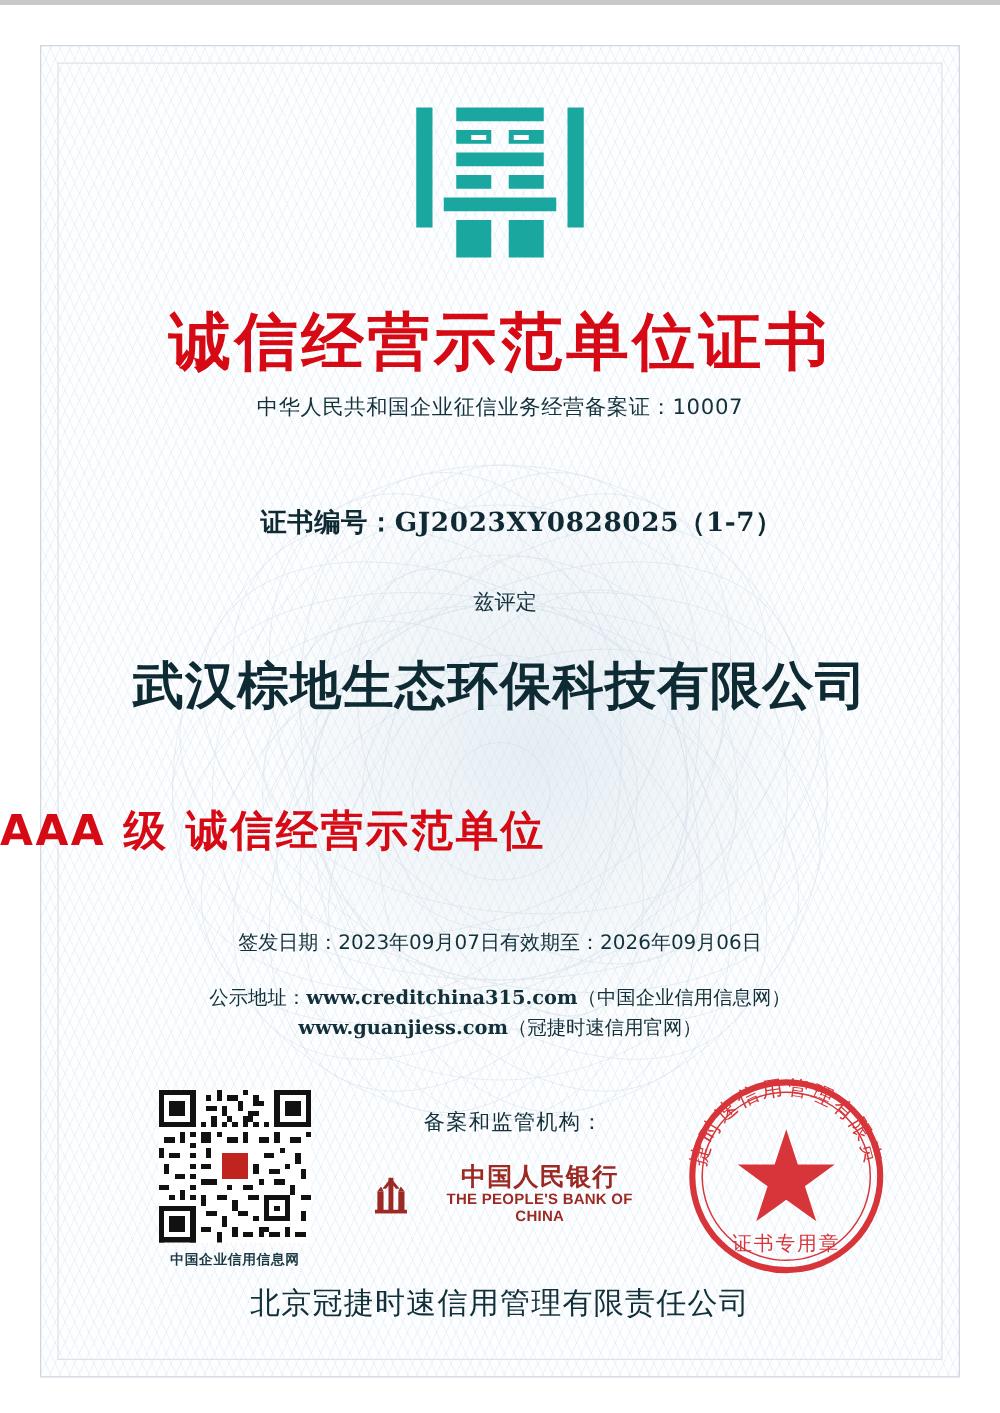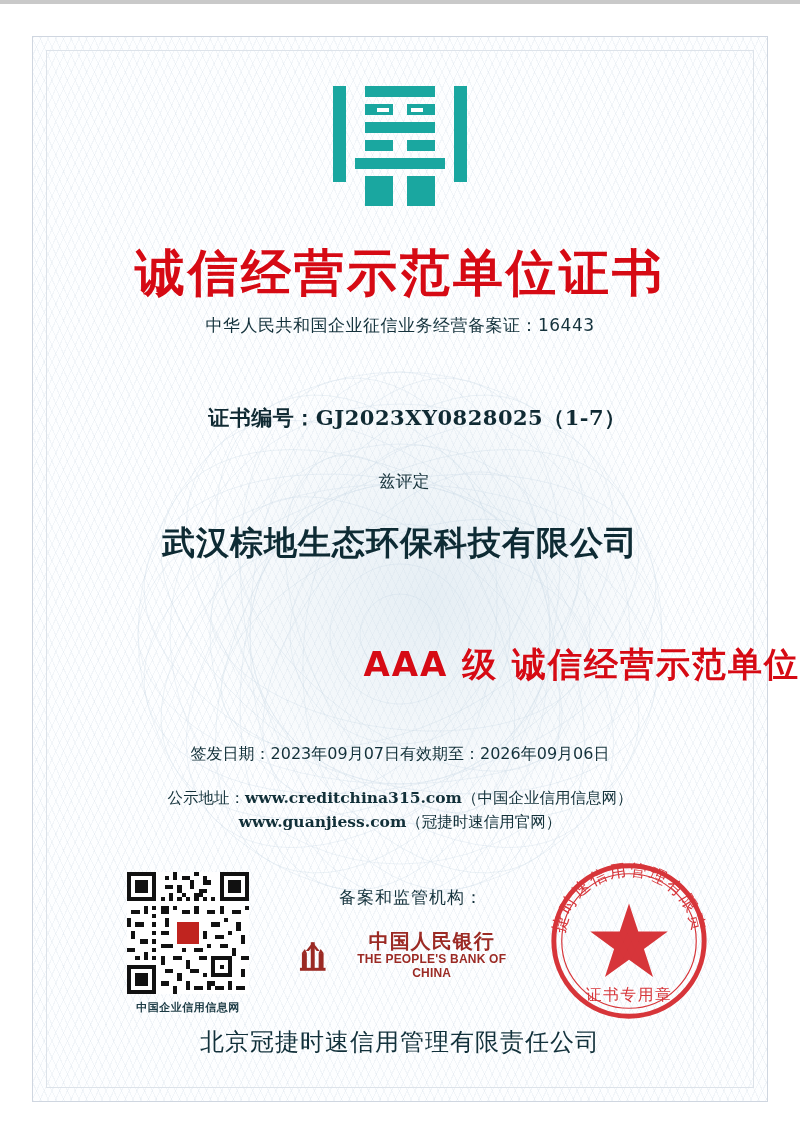--- a/index.html
+++ b/index.html
@@ -117,29 +117,29 @@
     color: #16323b;
     padding-left: 8px;
   }
   .company {
     position: absolute;
     left: 0; right: 0;
     top: 517px;
     text-align: center;
     font-family: "DejaVu Sans", "Liberation Sans", sans-serif;
     font-weight: bold;
-    font-size: 33px;
+    font-size: 41px;
     color: #0e2b34;
     letter-spacing: 1px;
   }
   .grade {
     position: absolute;
     left: 0; right: 0;
     top: 638px;
-    text-align: right;
+    text-align: left;
     font-family: "DejaVu Sans", "Liberation Sans", sans-serif;
     font-weight: bold;
     font-size: 34px;
     color: #d60a14;
     letter-spacing: 2px;
   }
 
   
   .dates {
     position: absolute;
@@ -302,21 +302,21 @@
           <rect x="52" y="14" width="46" height="7" opacity="0.0"></rect>
         </g>
         <g fill="#ffffff">
           <rect x="52" y="26" width="12" height="4"></rect>
           <rect x="86" y="26" width="12" height="4"></rect>
         </g>
       </svg>
     </div>
 
     <div class="title">诚信经营示范单位证书</div>
-    <div class="subtitle">中华人民共和国企业征信业务经营备案证：16443</div>
+    <div class="subtitle">中华人民共和国企业征信业务经营备案证：10007</div>
 
     <div class="cert-no">证书编号：GJ2023XY0828025（1-7）</div>
     <div class="zipingding">兹评定</div>
     <div class="company">武汉棕地生态环保科技有限公司</div>
     <div class="grade">AAA 级 诚信经营示范单位</div>
 
     <div class="dates">
       <span>签发日期：2023年09月07日</span>
       <span>有效期至：2026年09月06日</span>
     </div>

